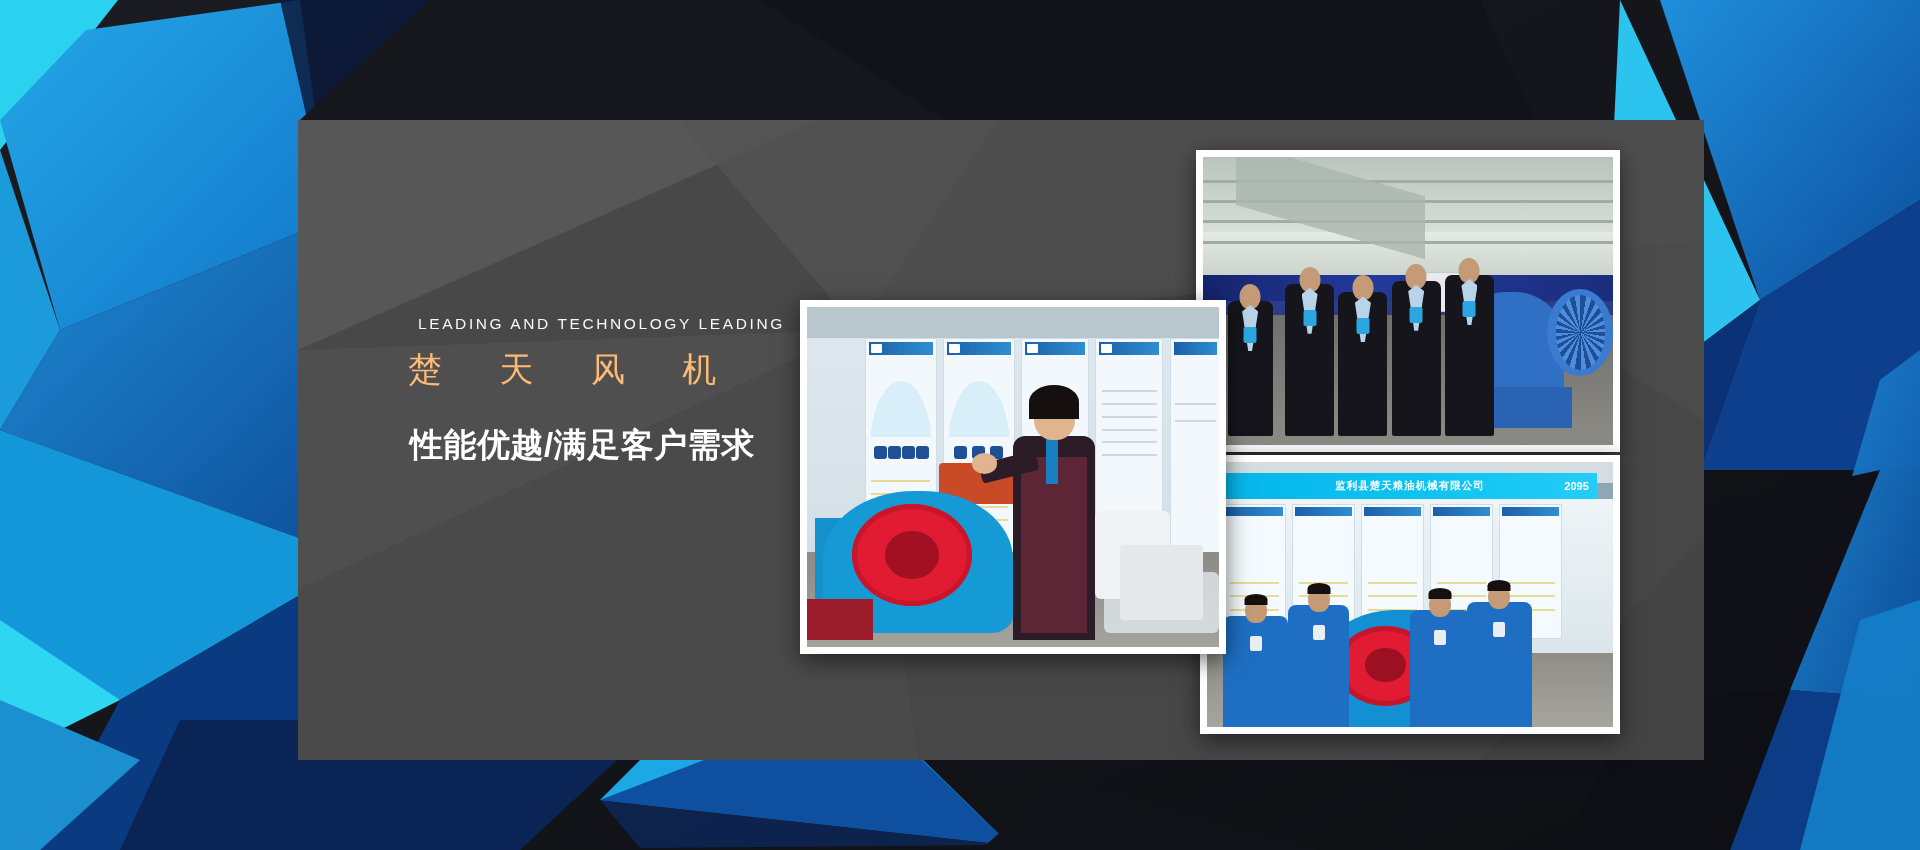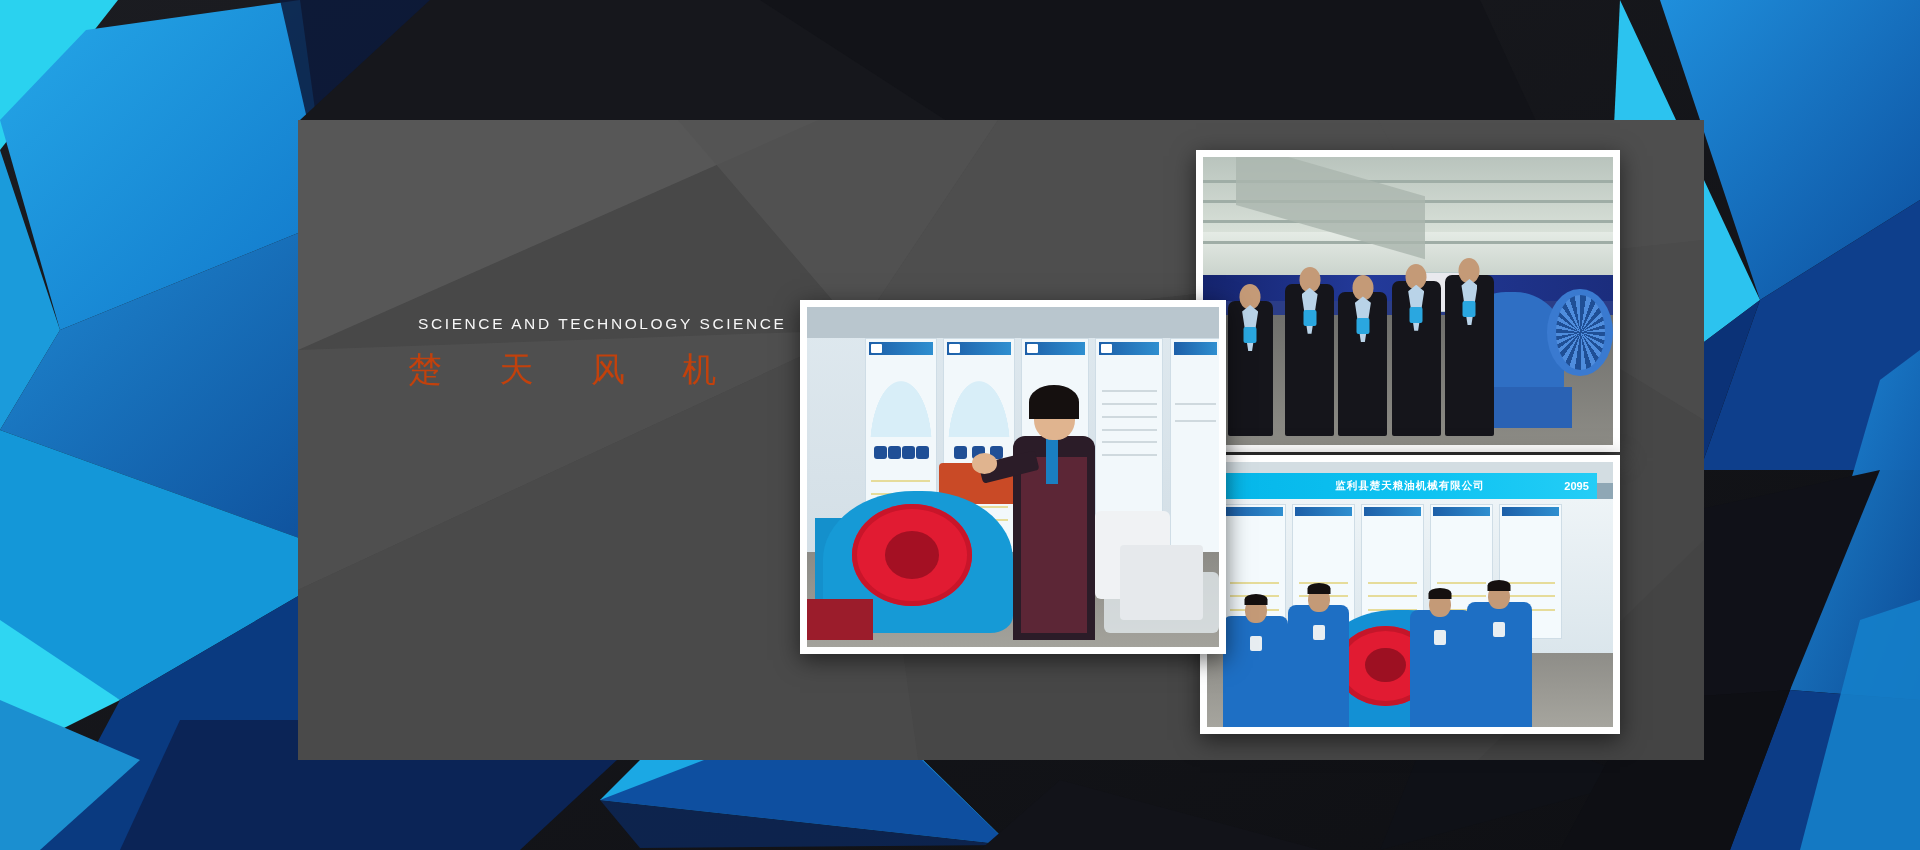--- a/index.html
+++ b/index.html
@@ -22,21 +22,21 @@
   #text-block{position:absolute;left:392px;top:315px;width:430px;z-index:30;}
   #eyebrow{
     color:#ffffff;font-size:15.5px;letter-spacing:2.6px;font-weight:400;
     white-space:nowrap;margin:0 0 14px 26px;opacity:.96;
   }
   #headline{
     color:#ffffff;font-size:62px;line-height:1;font-weight:800;
     letter-spacing:-0.5px;margin:0 0 22px 0;white-space:nowrap;
   }
   #cn-row{
-    color:#c2410c;font-size:34px;font-weight:400;letter-spacing:24px;
+    color:#fdba74;font-size:34px;font-weight:400;letter-spacing:24px;
     margin:0 0 30px 16px;white-space:nowrap;
   }
   #tagline{
     color:#ffffff;font-size:33px;font-weight:700;letter-spacing:.5px;
     margin:0 0 0 18px;white-space:nowrap;
   }
 
   
   .photo{
     position:absolute;background:#ffffff;padding:7px;
@@ -209,22 +209,23 @@
       <polygon points="700,0 1406,0 1406,120 560,210" fill="#515151" opacity=".7"></polygon>
       <polygon points="0,230 560,210 0,470" fill="#555555" opacity=".55"></polygon>
       <polygon points="560,210 1406,120 1406,640 0,640 0,470" fill="#474747"></polygon>
       <polygon points="0,470 560,210 620,640 0,640" fill="#4d4d4d" opacity=".65"></polygon>
       <polygon points="1080,0 1406,0 1406,300 1160,150" fill="#4f4f4f" opacity=".6"></polygon>
       <polygon points="1406,420 1406,640 1180,640" fill="#434343" opacity=".8"></polygon>
     </svg>
   </div>
 
   <div id="text-block">
-    <p id="eyebrow">SCIENCE  AND  TECHNOLOGY  SCIENCE</p>
+    <p id="eyebrow">LEADING  AND  TECHNOLOGY  LEADING</p>
     <div id="cn-row">楚 天 风 机</div>
+    <div id="tagline">性能优越/满足客户需求</div>
   </div>
 
   <div class="photo" id="photo-top-right">
     <div class="inner">
       <div class="p tr-sky"></div>
       <div class="p tr-roof"></div>
       <div class="p tr-beam" style="top:8%"></div>
       <div class="p tr-beam" style="top:15%"></div>
       <div class="p tr-beam" style="top:22%"></div>
       <div class="p tr-beam" style="top:29%"></div>

